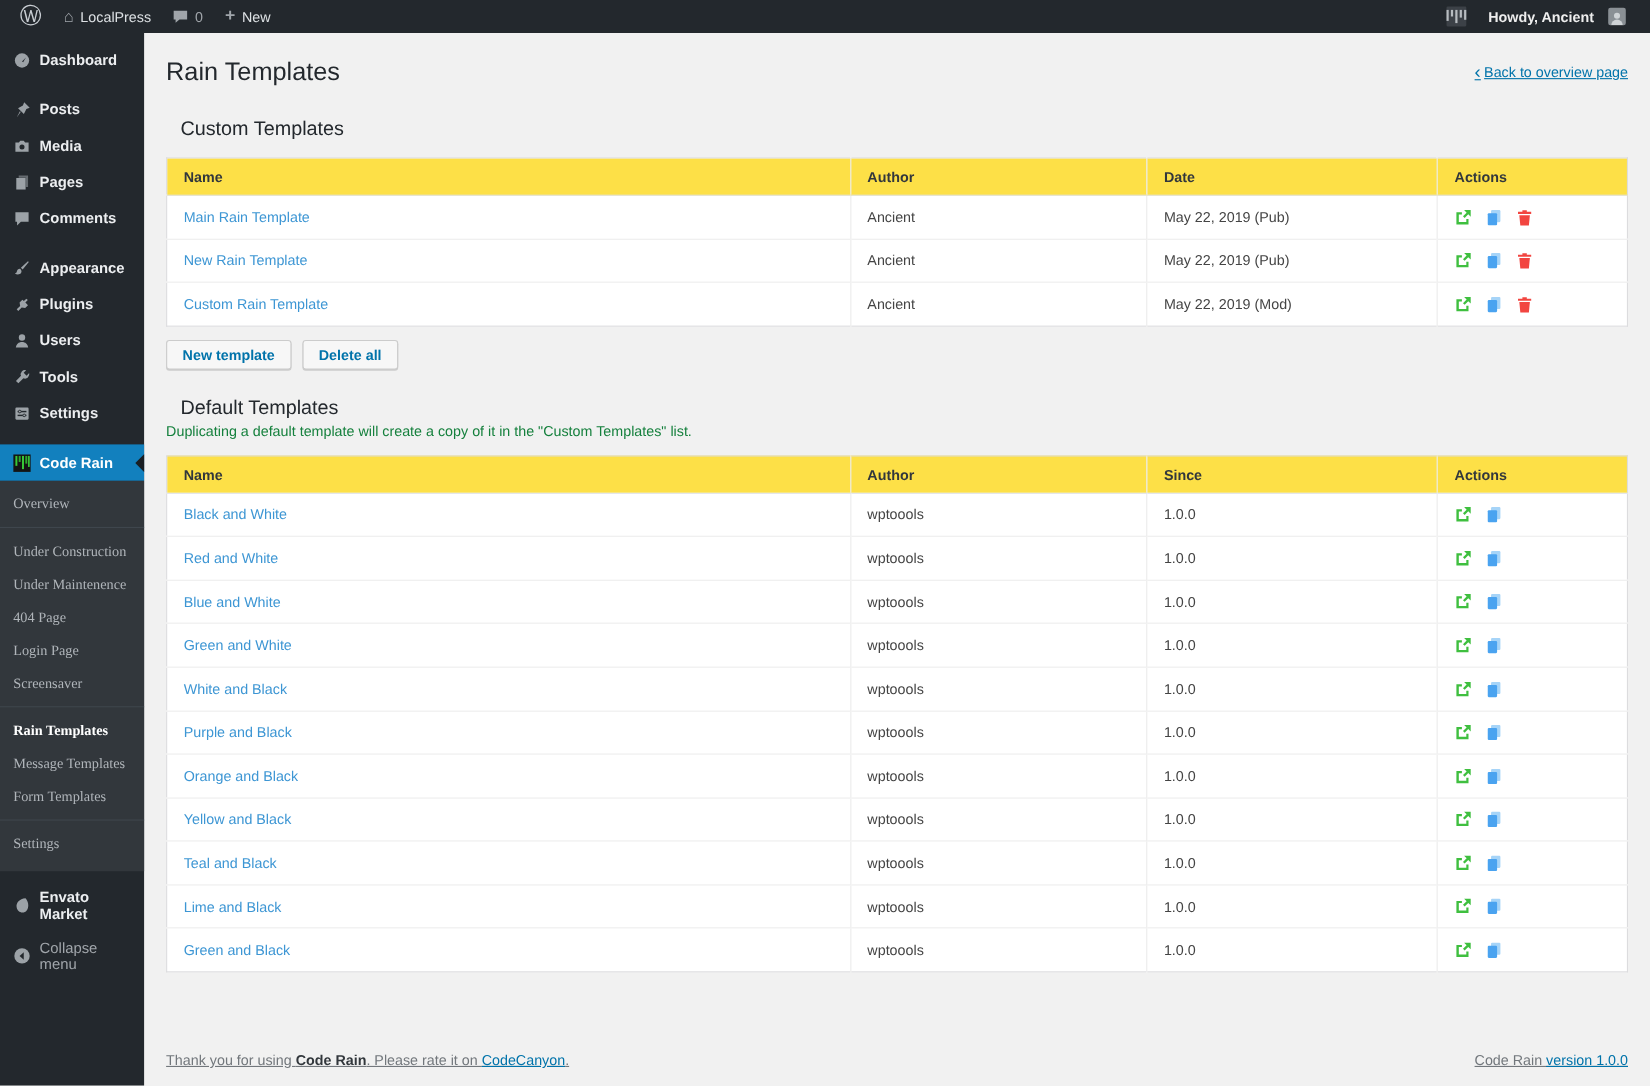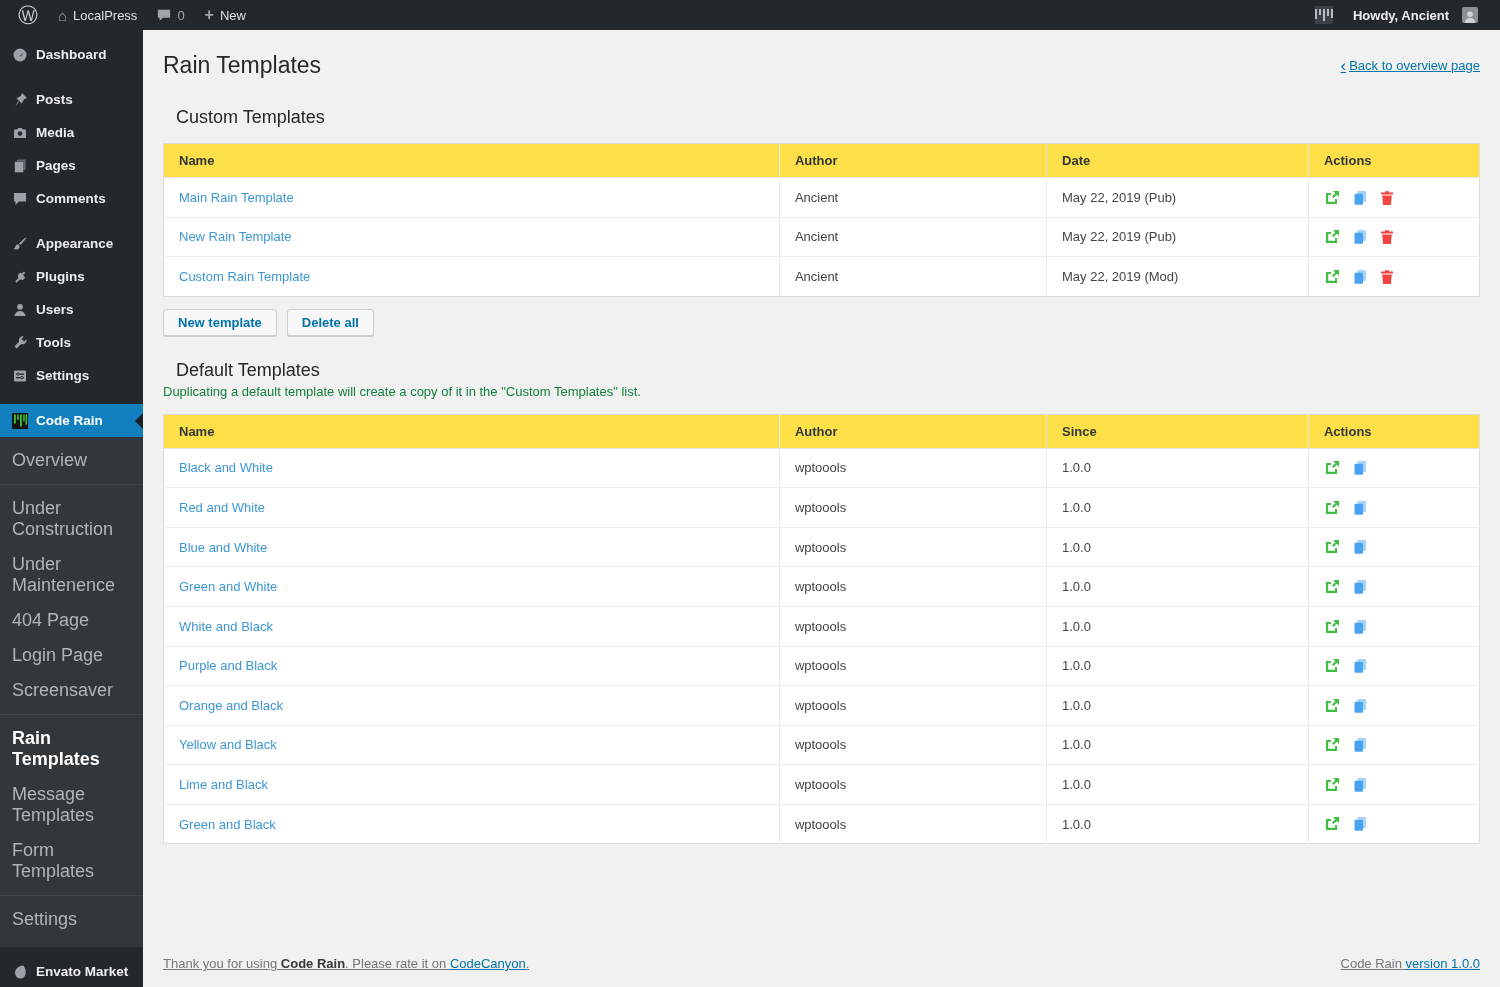--- a/index.html
+++ b/index.html
@@ -15,28 +15,28 @@
   .plus-glyph { font-size:16px; color:#a0a5aa; font-weight:bold; line-height:1; }
   .bubble-svg { display:block; }
   .rainbars { width:18px; height:18px; background:#3c4147; display:flex; align-items:flex-start; justify-content:center; gap:2px; padding-top:3px; border-radius:1px; }
   .rainbars i { display:block; width:2px; background:#b7bcc0; }
   .avatar { width:16px; height:16px; border-radius:2px; background:#8a9095; display:flex; align-items:flex-end; justify-content:center; overflow:hidden; margin-left:7px; }
 
   
   .main { display:flex; height:957px; }
 
   
-  .sidebar { width:143px; background:var(--sidebar_bg,#23282d); flex:none; padding-top:8px; }
+  .sidebar { width:131px; background:var(--sidebar_bg,#23282d); flex:none; padding-top:8px; }
   .menu-item { display:flex; align-items:center; gap:8px; padding:8px 8px 8px 11px; color:#eceef0; font-size:13.5px; font-weight:600; cursor:pointer; position:relative; }
   .menu-item .mi-icon { width:17px; height:17px; flex:none; display:flex; align-items:center; justify-content:center; }
   .menu-item.gap { margin-top:12px; }
   .menu-item.active-top { background:var(--active_menu_bg,#1280be); color:#fff; }
   .menu-arrow { position:absolute; right:0; top:50%; transform:translateY(-50%); width:0; height:0; border-top:8px solid transparent; border-bottom:8px solid transparent; border-right:8px solid #191e23; }
   .submenu { background:var(--submenu_bg,#32373c); padding:6px 0 10px; }
-  .submenu-item { padding:7px 12px; color:#b0b5ba; font-size:18px; cursor:pointer; }
+  .submenu-item { padding:7px 12px; color:#b0b5ba; font-size:13px; cursor:pointer;font-family:Liberation Serif, serif; }
   .submenu-item.active { color:#fff; font-weight:bold; }
   .sub-sep { border-top:1px solid #3f464d; margin:6px 0; }
   .sidebar-bottom { padding-top:8px; }
 
   
   .content { flex:1; padding:16px 20px 0 20px; display:flex; flex-direction:column; overflow:hidden; }
   .page-head { display:flex; align-items:center; justify-content:space-between; margin:6px 0 4px; }
   h1 { font-size:23px; font-weight:400; color:#23282d; }
   .back-link { color:var(--button_blue,#0073aa); font-size:13px; text-decoration:underline; cursor:pointer; display:inline-flex; align-items:center; gap:3px; }
   .back-chevron { font-size:17px; text-decoration:none; line-height:1; }
@@ -484,20 +484,35 @@
                   <path d="M9 1h6v6l-2.2-2.2L9.5 8.1 8 6.6l3.3-3.3z" fill="#3fbf3f"></path>
                   <path d="M13 9v5H2V3h5v2H4.2v6.8H11V9z" fill="#3fbf3f"></path>
                 </svg></span>
               <span class="act-btn"><svg width="16" height="16" viewBox="0 0 16 16">
                   <rect x="5.5" y="1" width="8.5" height="11" rx="1" fill="#a6d4f8"></rect>
                   <rect x="2.5" y="3.8" width="8.5" height="11" rx="1" fill="#4aa3f0"></rect>
                 </svg></span>
             </td>
           </tr>
 
+          <tr>
+            <td><a class="tlink">Teal and Black</a></td>
+            <td>wptoools</td>
+            <td>1.0.0</td>
+            <td class="actions-cell">
+              <span class="act-btn"><svg width="16" height="16" viewBox="0 0 16 16">
+                  <path d="M9 1h6v6l-2.2-2.2L9.5 8.1 8 6.6l3.3-3.3z" fill="#3fbf3f"></path>
+                  <path d="M13 9v5H2V3h5v2H4.2v6.8H11V9z" fill="#3fbf3f"></path>
+                </svg></span>
+              <span class="act-btn"><svg width="16" height="16" viewBox="0 0 16 16">
+                  <rect x="5.5" y="1" width="8.5" height="11" rx="1" fill="#a6d4f8"></rect>
+                  <rect x="2.5" y="3.8" width="8.5" height="11" rx="1" fill="#4aa3f0"></rect>
+                </svg></span>
+            </td>
+          </tr>
 
 
           <tr>
             <td><a class="tlink">Lime and Black</a></td>
             <td>wptoools</td>
             <td>1.0.0</td>
             <td class="actions-cell">
               <span class="act-btn"><svg width="16" height="16" viewBox="0 0 16 16">
                   <path d="M9 1h6v6l-2.2-2.2L9.5 8.1 8 6.6l3.3-3.3z" fill="#3fbf3f"></path>
                   <path d="M13 9v5H2V3h5v2H4.2v6.8H11V9z" fill="#3fbf3f"></path>

